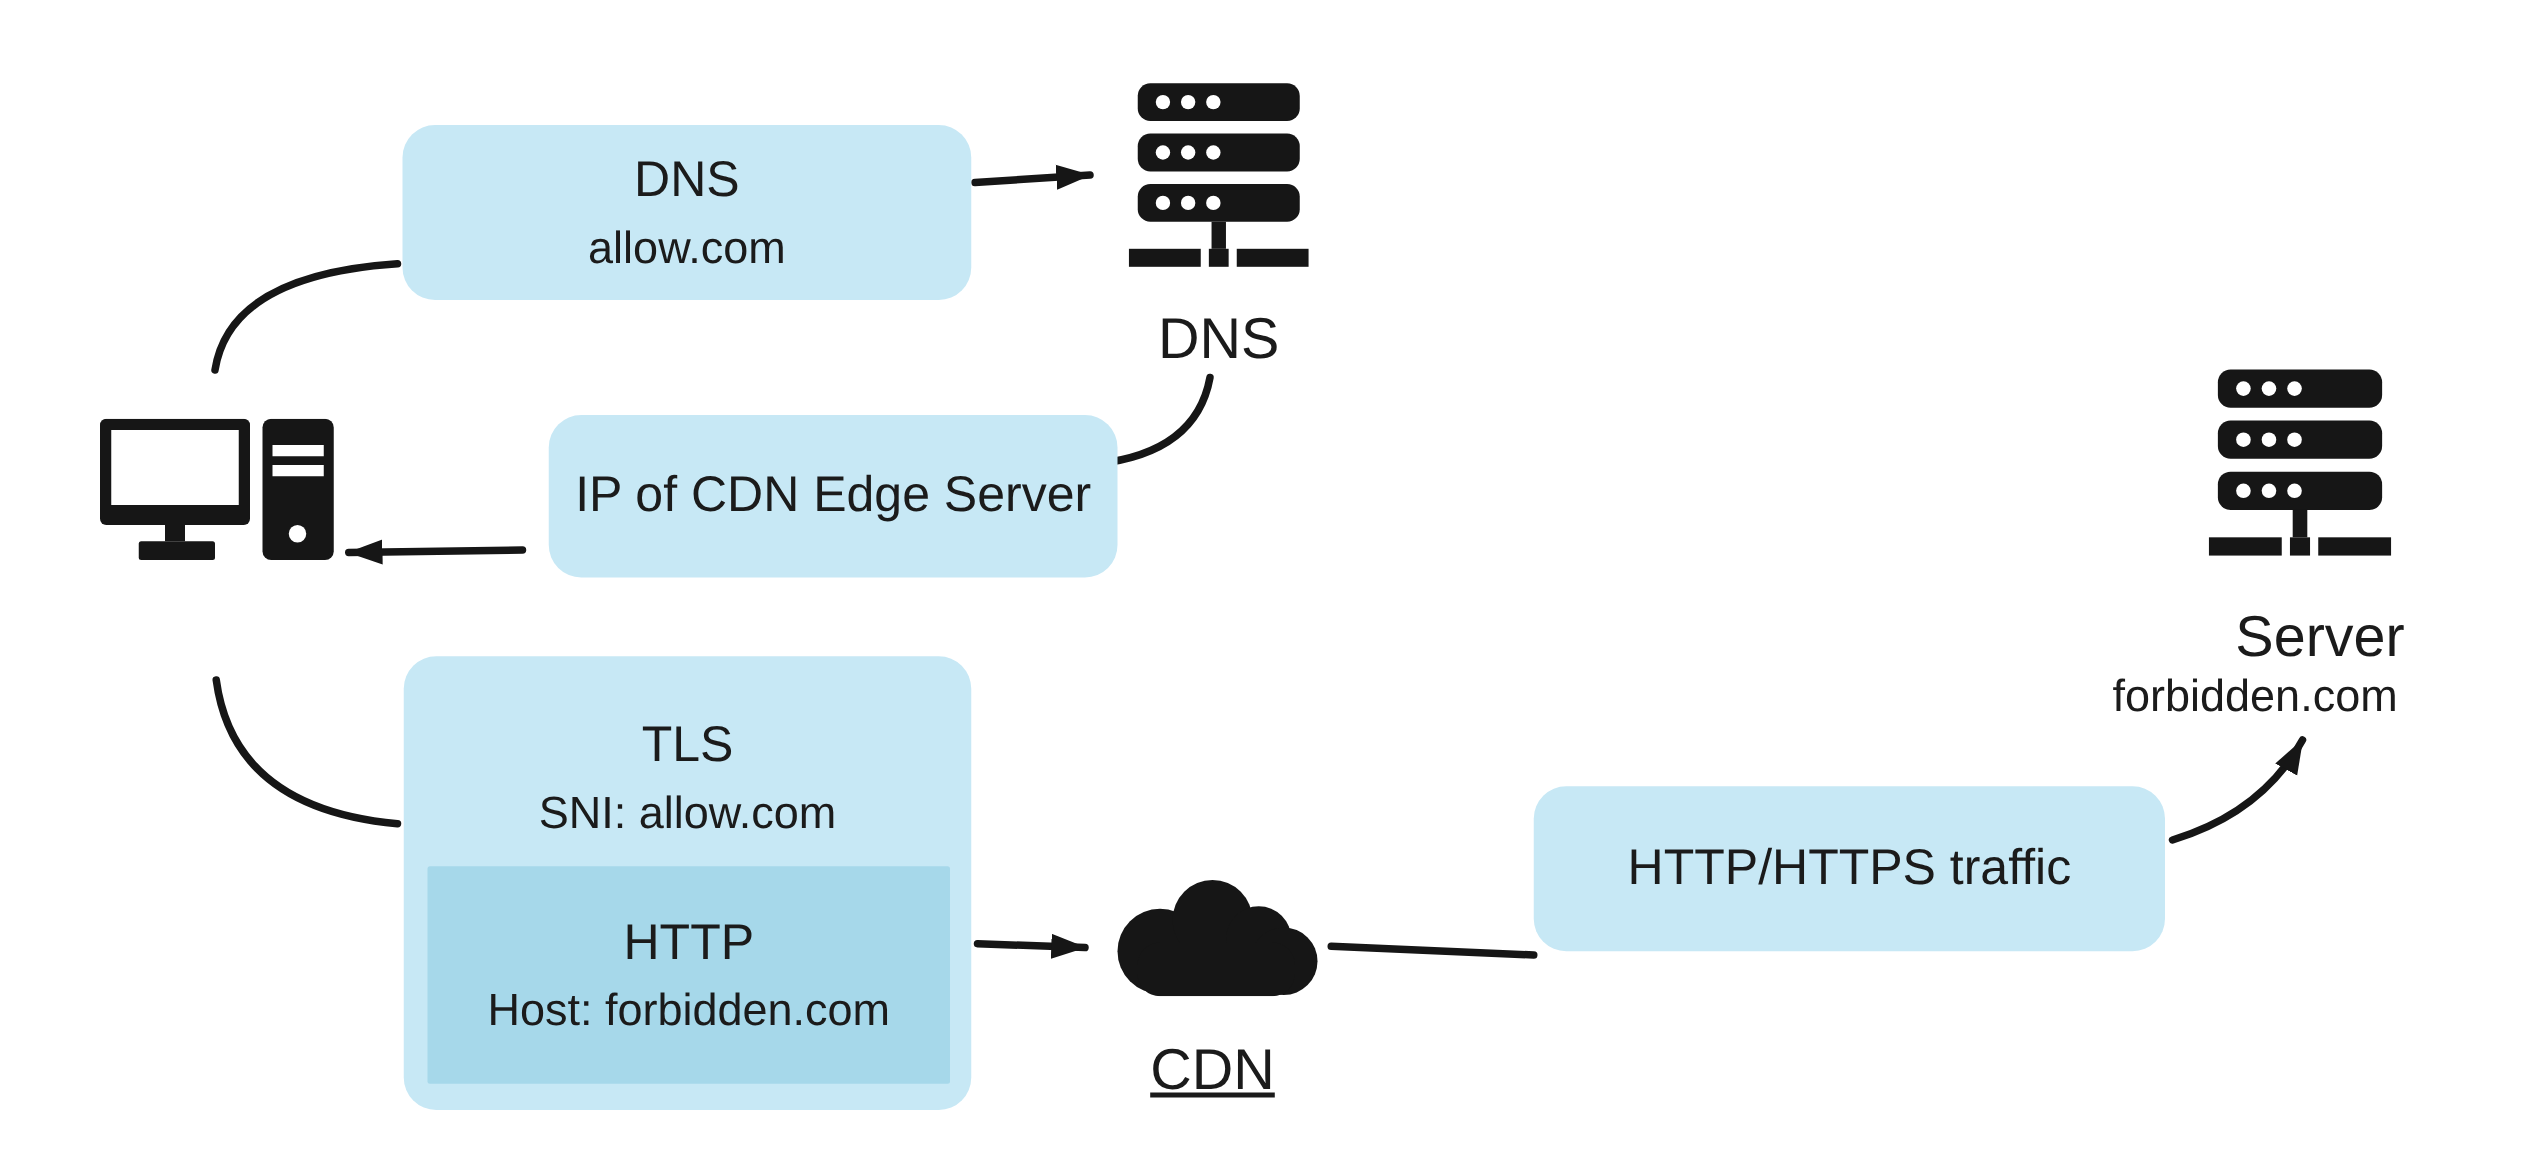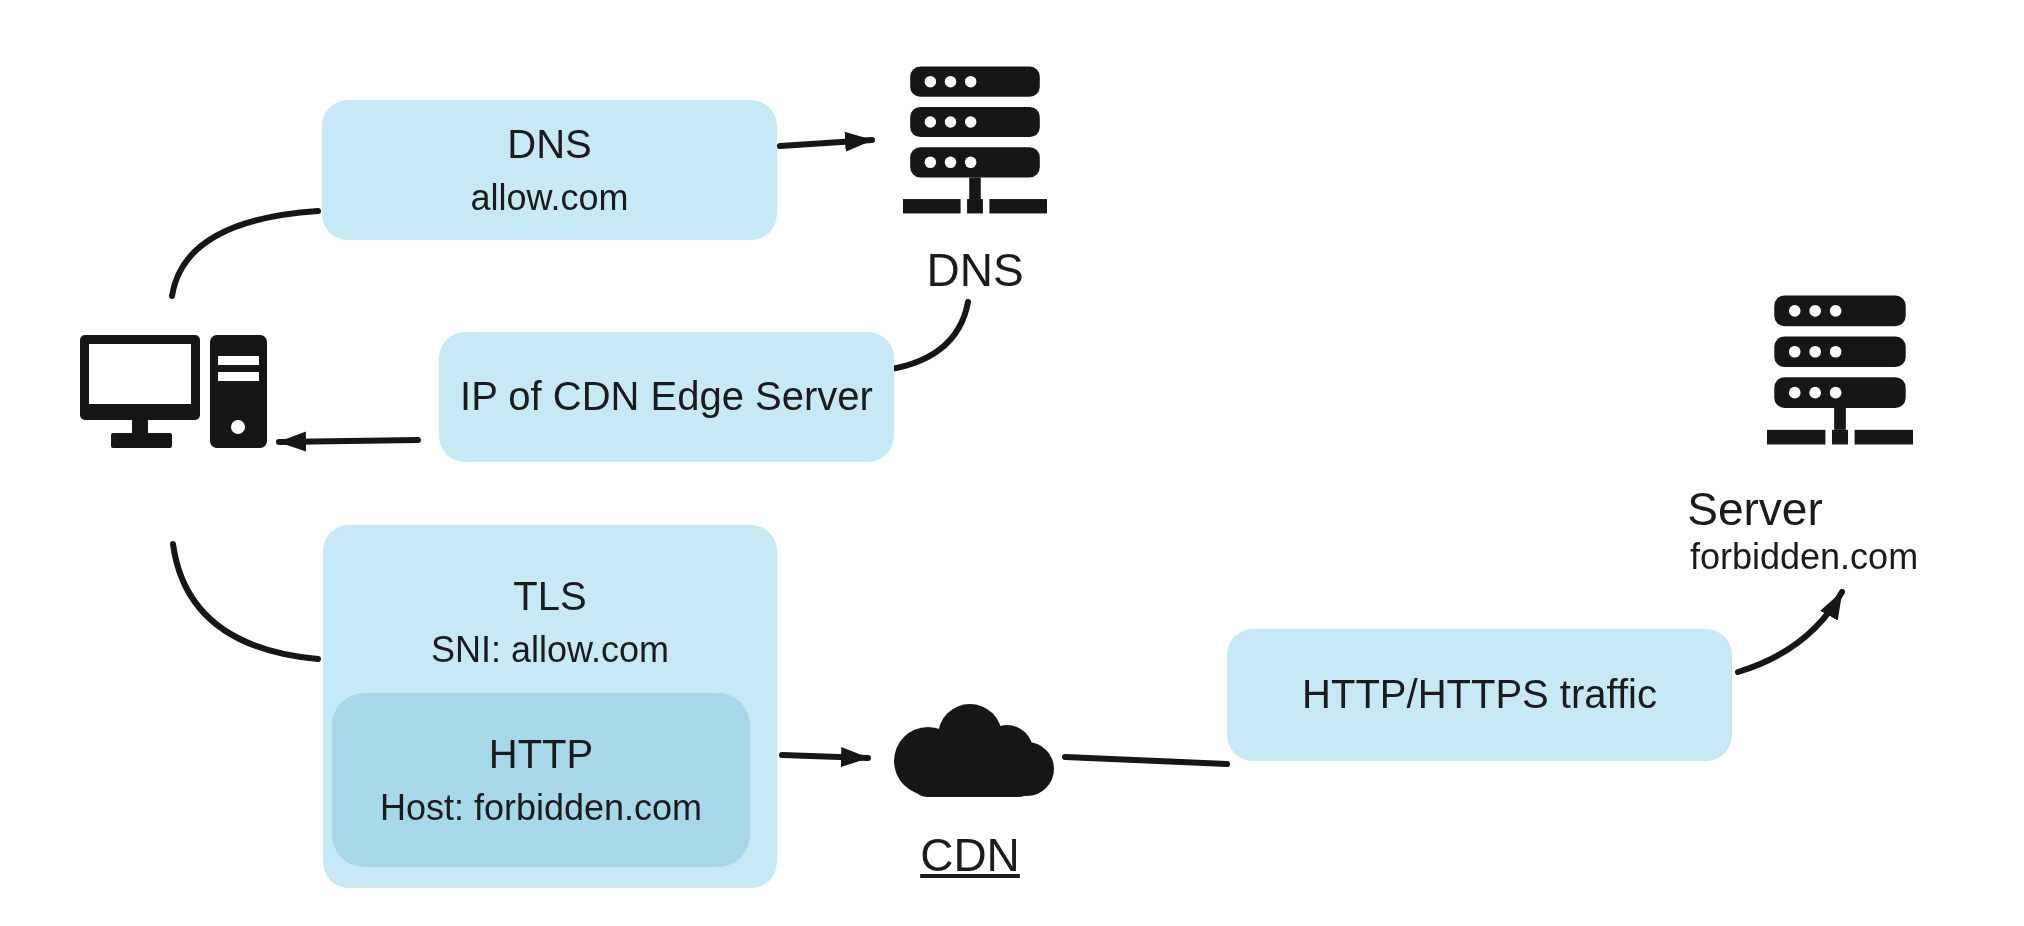--- a/index.html
+++ b/index.html
@@ -21,40 +21,40 @@
     position:absolute;z-index:2;background:var(--box-fill);border-radius:26px;
     display:flex;flex-direction:column;align-items:center;justify-content:center;
     text-align:center;
   }
   .mtitle{font-size:40px;line-height:1.18;color:var(--ink);}
   .mbody{font-size:36px;line-height:1.2;margin-top:8px;color:var(--ink);}
   .single .mtitle{font-size:40px;}
   #dns-query-box{left:322px;top:100px;width:455px;height:140px;}
   #dns-response-box{left:418px;top:332px;width:455px;height:130px;margin-left:21px;}
   #tls-box{left:323px;top:525px;width:454px;height:363px;justify-content:flex-start;padding-top:48px;}
-  #http-box{left:332px;top:693px;width:418px;height:174px;background:var(--inner-fill);border-radius:32px;}
+  #http-box{left:342px;top:693px;width:418px;height:174px;background:var(--inner-fill);border-radius:2px;}
   #traffic-box{left:1227px;top:629px;width:505px;height:132px;}
   .icon{position:absolute;z-index:3;line-height:0;}
   .icon svg{display:block;width:100%;height:100%;}
   #client-icon{left:80px;top:335px;width:190px;height:115px;}
   #dns-icon{left:903px;top:66px;width:144px;height:148px;}
   #cdn-icon{left:888px;top:698px;width:174px;height:99px;}
   #server-icon{left:1767px;top:295px;width:146px;height:150px;}
   .nlabel{
     position:absolute;z-index:3;width:260px;text-align:center;
     transform:translateX(-50%);font-size:46px;color:var(--ink);
   }
   .sublabel{
     position:absolute;z-index:3;width:300px;text-align:left;
     transform:translateX(-50%);font-size:36px;color:var(--ink);
   }
   #client-label{left:171px;top:482px;}
   #dns-label{left:975px;top:243px;}
   #cdn-label{left:970px;top:828px;text-decoration:underline;}
-  #server-label{left:1755px;top:482px;}
+  #server-label{left:1856px;top:482px;}
   #server-domain{left:1840px;top:536px;}
 </style>
 </head>
 <body>
 
 <div class="canvas">
 
   <svg class="wires" viewBox="0 0 2024 926" xmlns="http://www.w3.org/2000/svg">
     <defs>
       <marker id="ah" viewBox="0 0 28 22" refX="27" refY="11" markerWidth="28" markerHeight="22" markerUnits="userSpaceOnUse" orient="auto">

